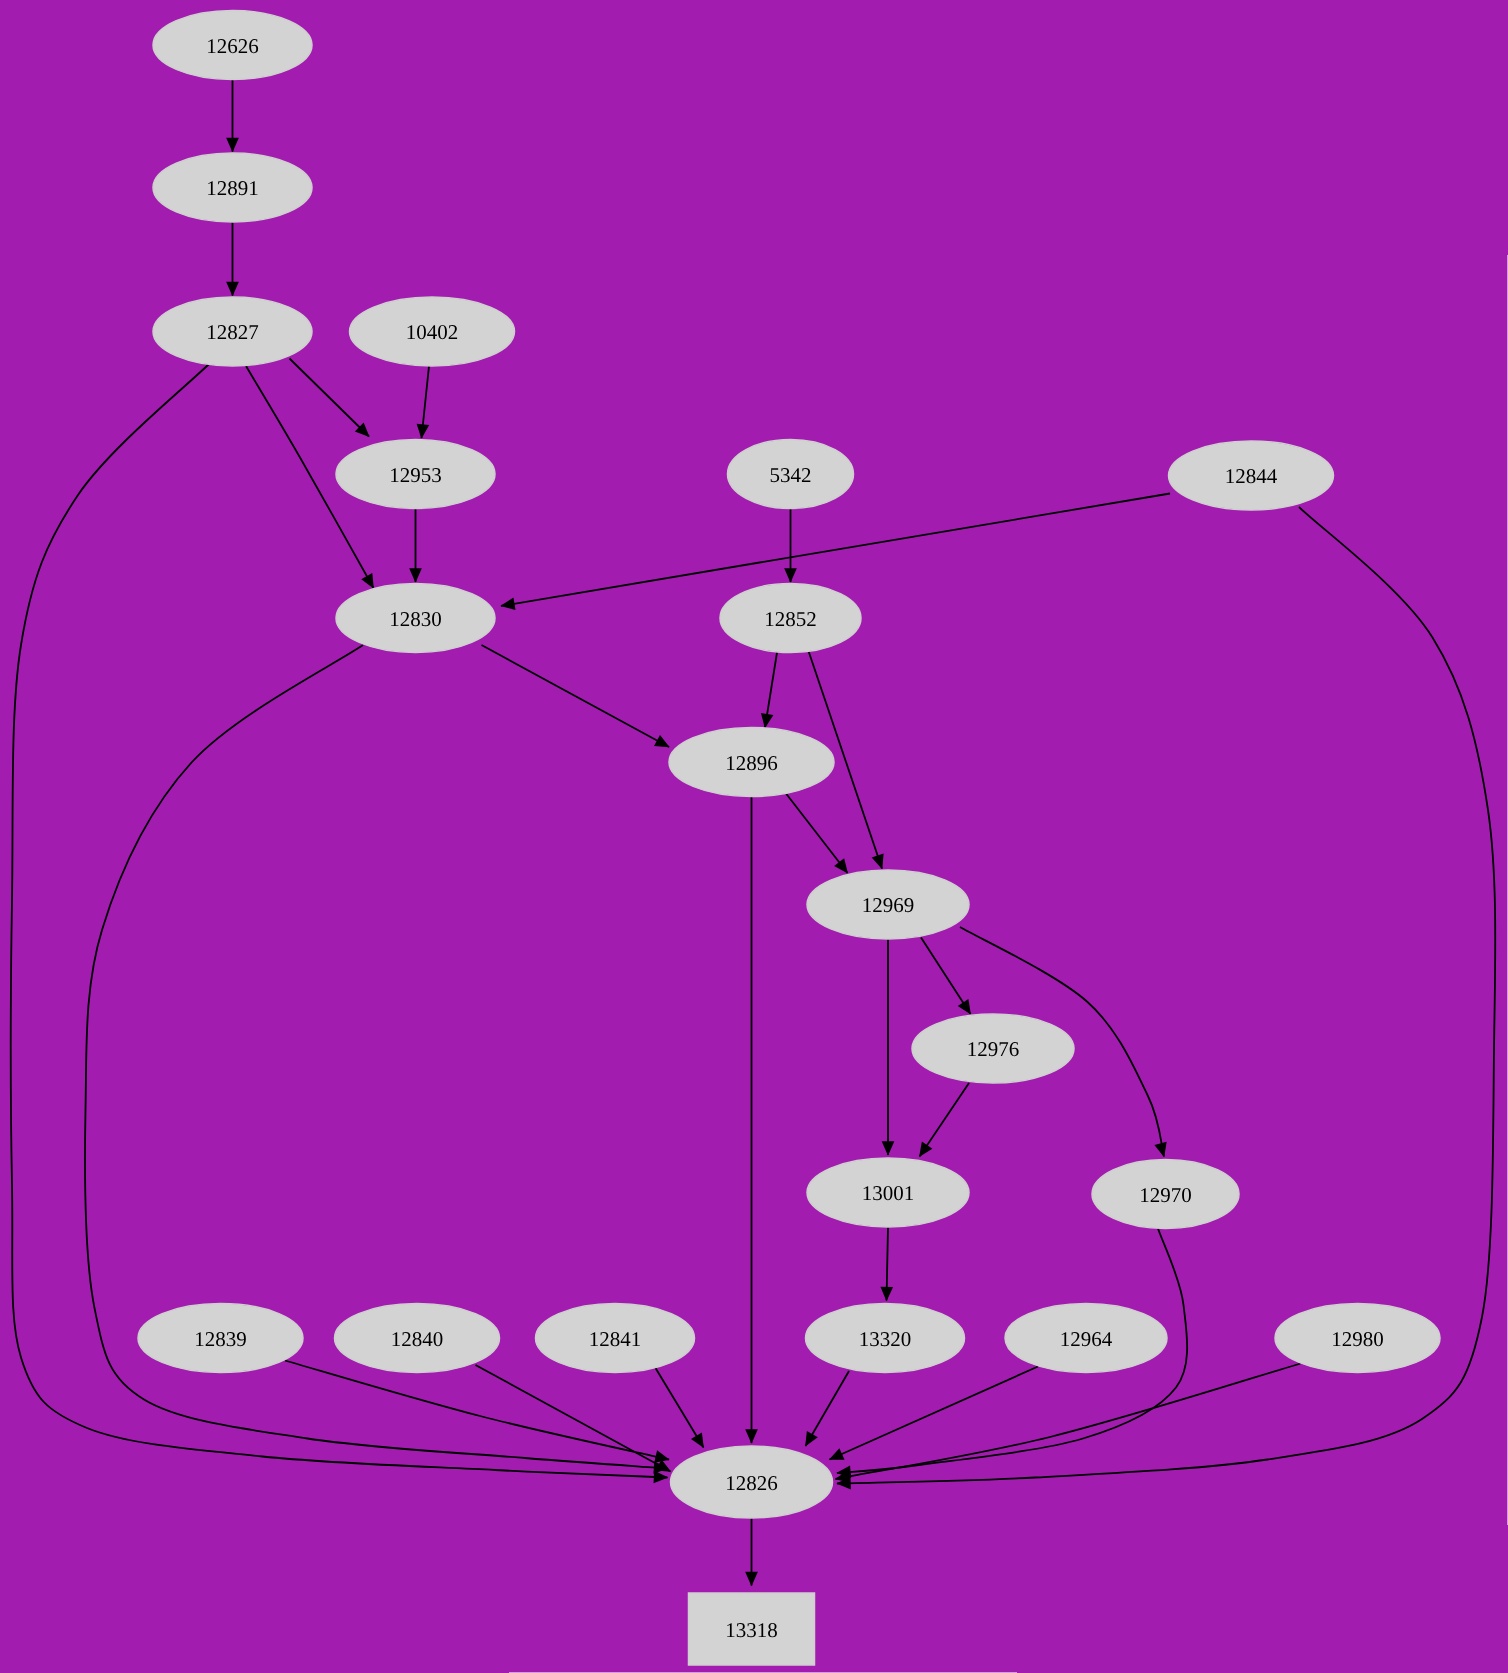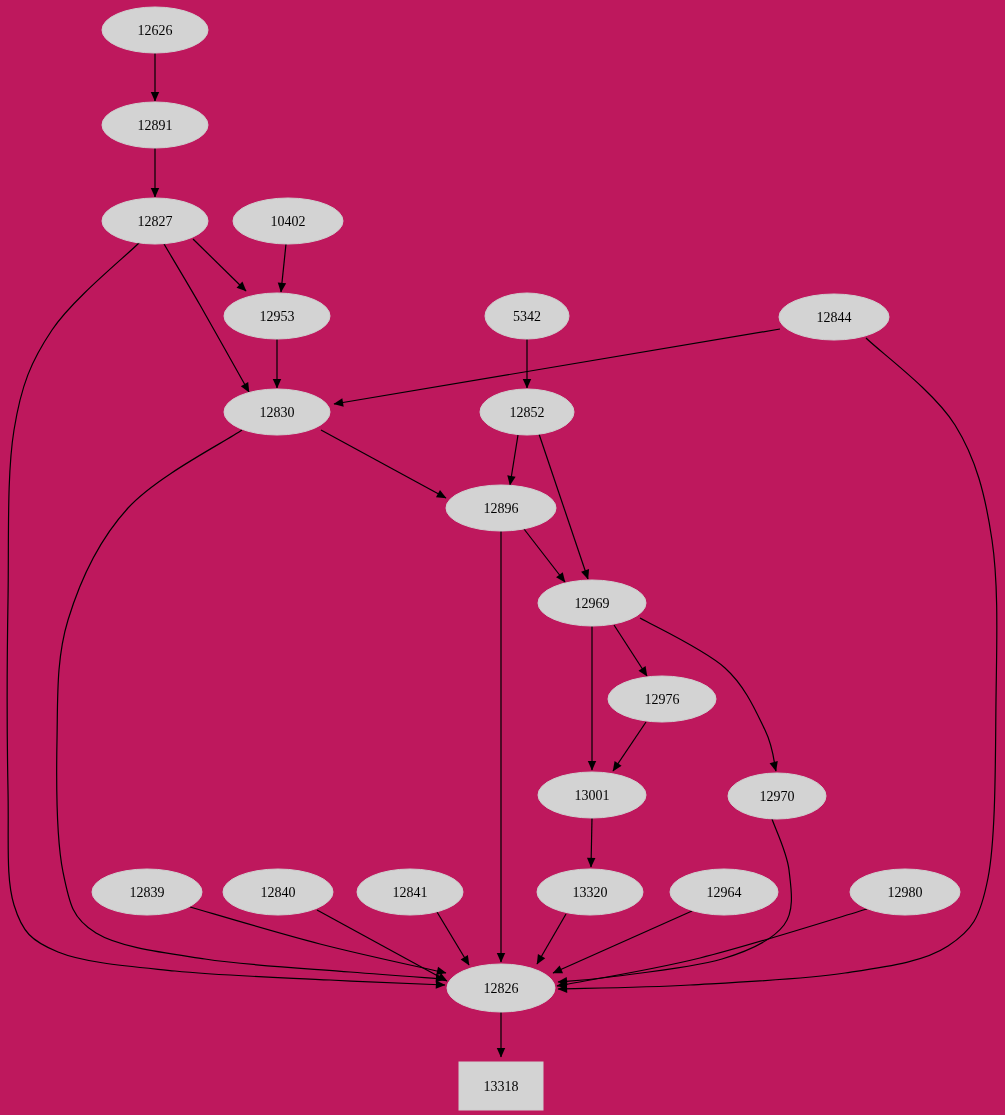--- a/index.html
+++ b/index.html
@@ -5,21 +5,21 @@
   html, body {
     margin: 0;
     padding: 0;
     background: #ffffff;
     font-family: "Liberation Serif", "DejaVu Serif", serif;
   }
   #stage {
     position: relative;
     width: 1005px;
     height: 1115px;
-    background: #be185d;
+    background: #a21caf;
     overflow: hidden;
   }
   svg text {
     font-family: "Liberation Serif", "DejaVu Serif", serif;
     fill: #000000;
   }
   .edge-path {
     fill: none;
     stroke-width: 1.2;
   }

